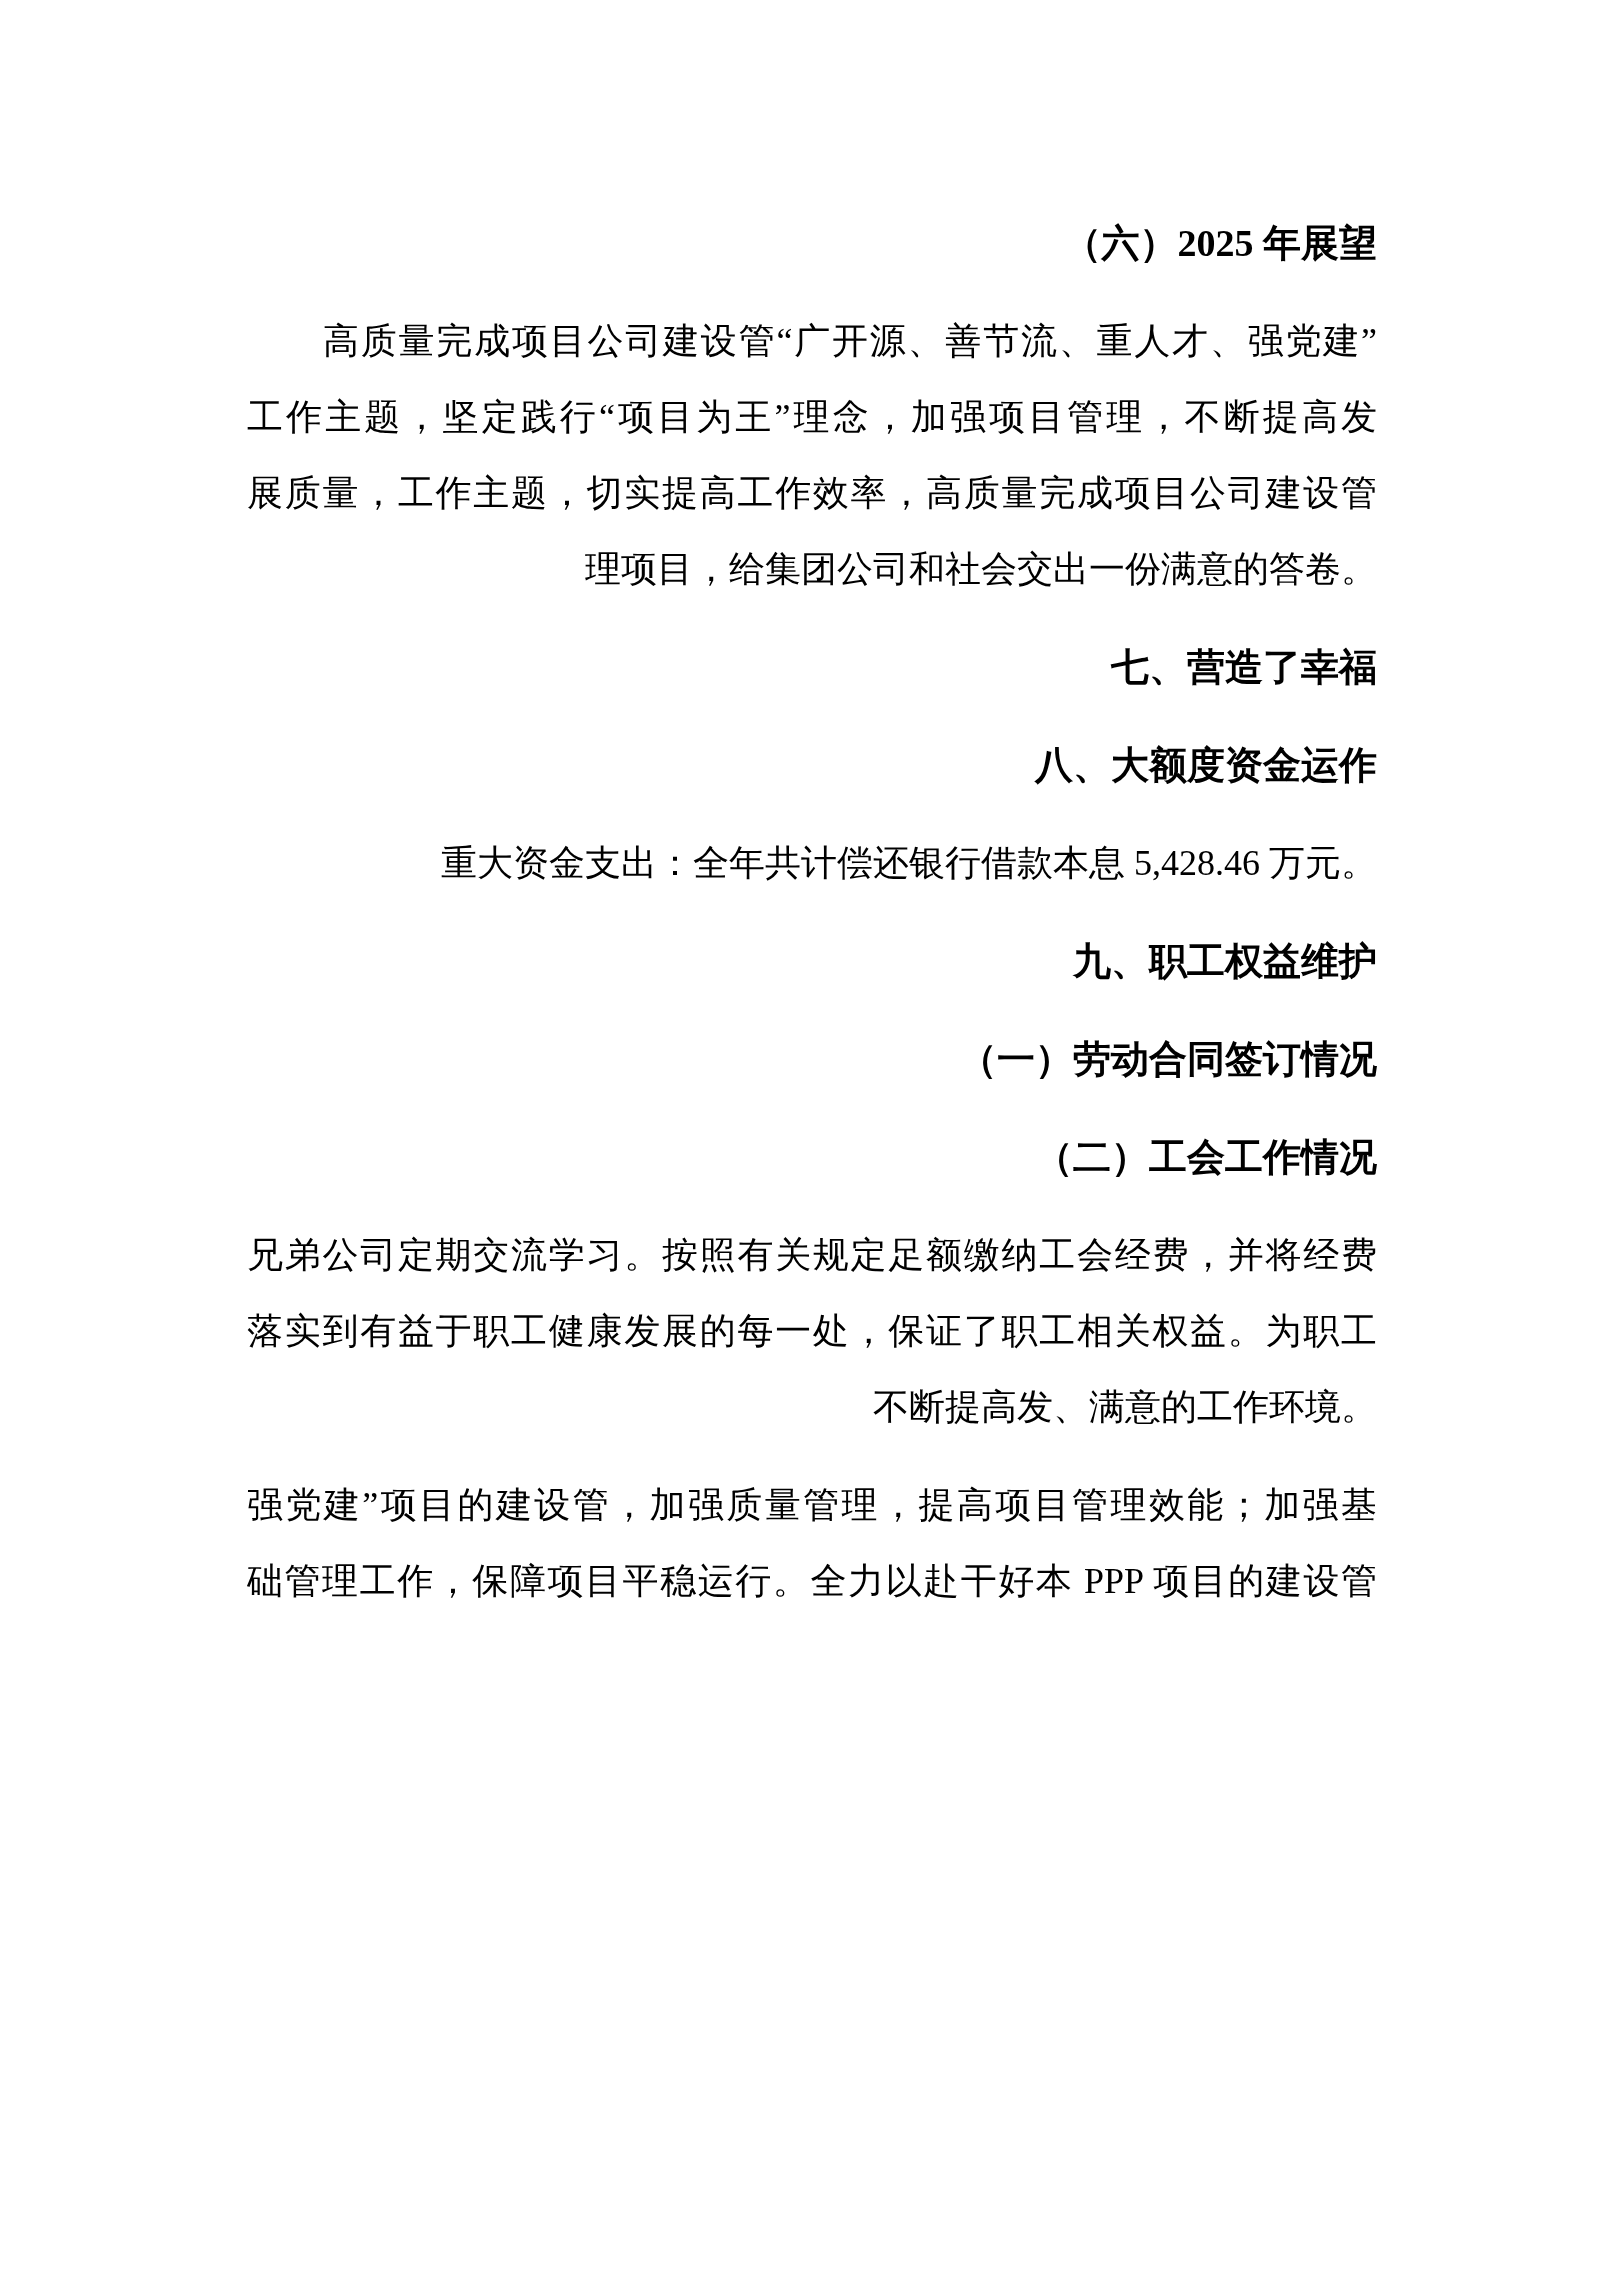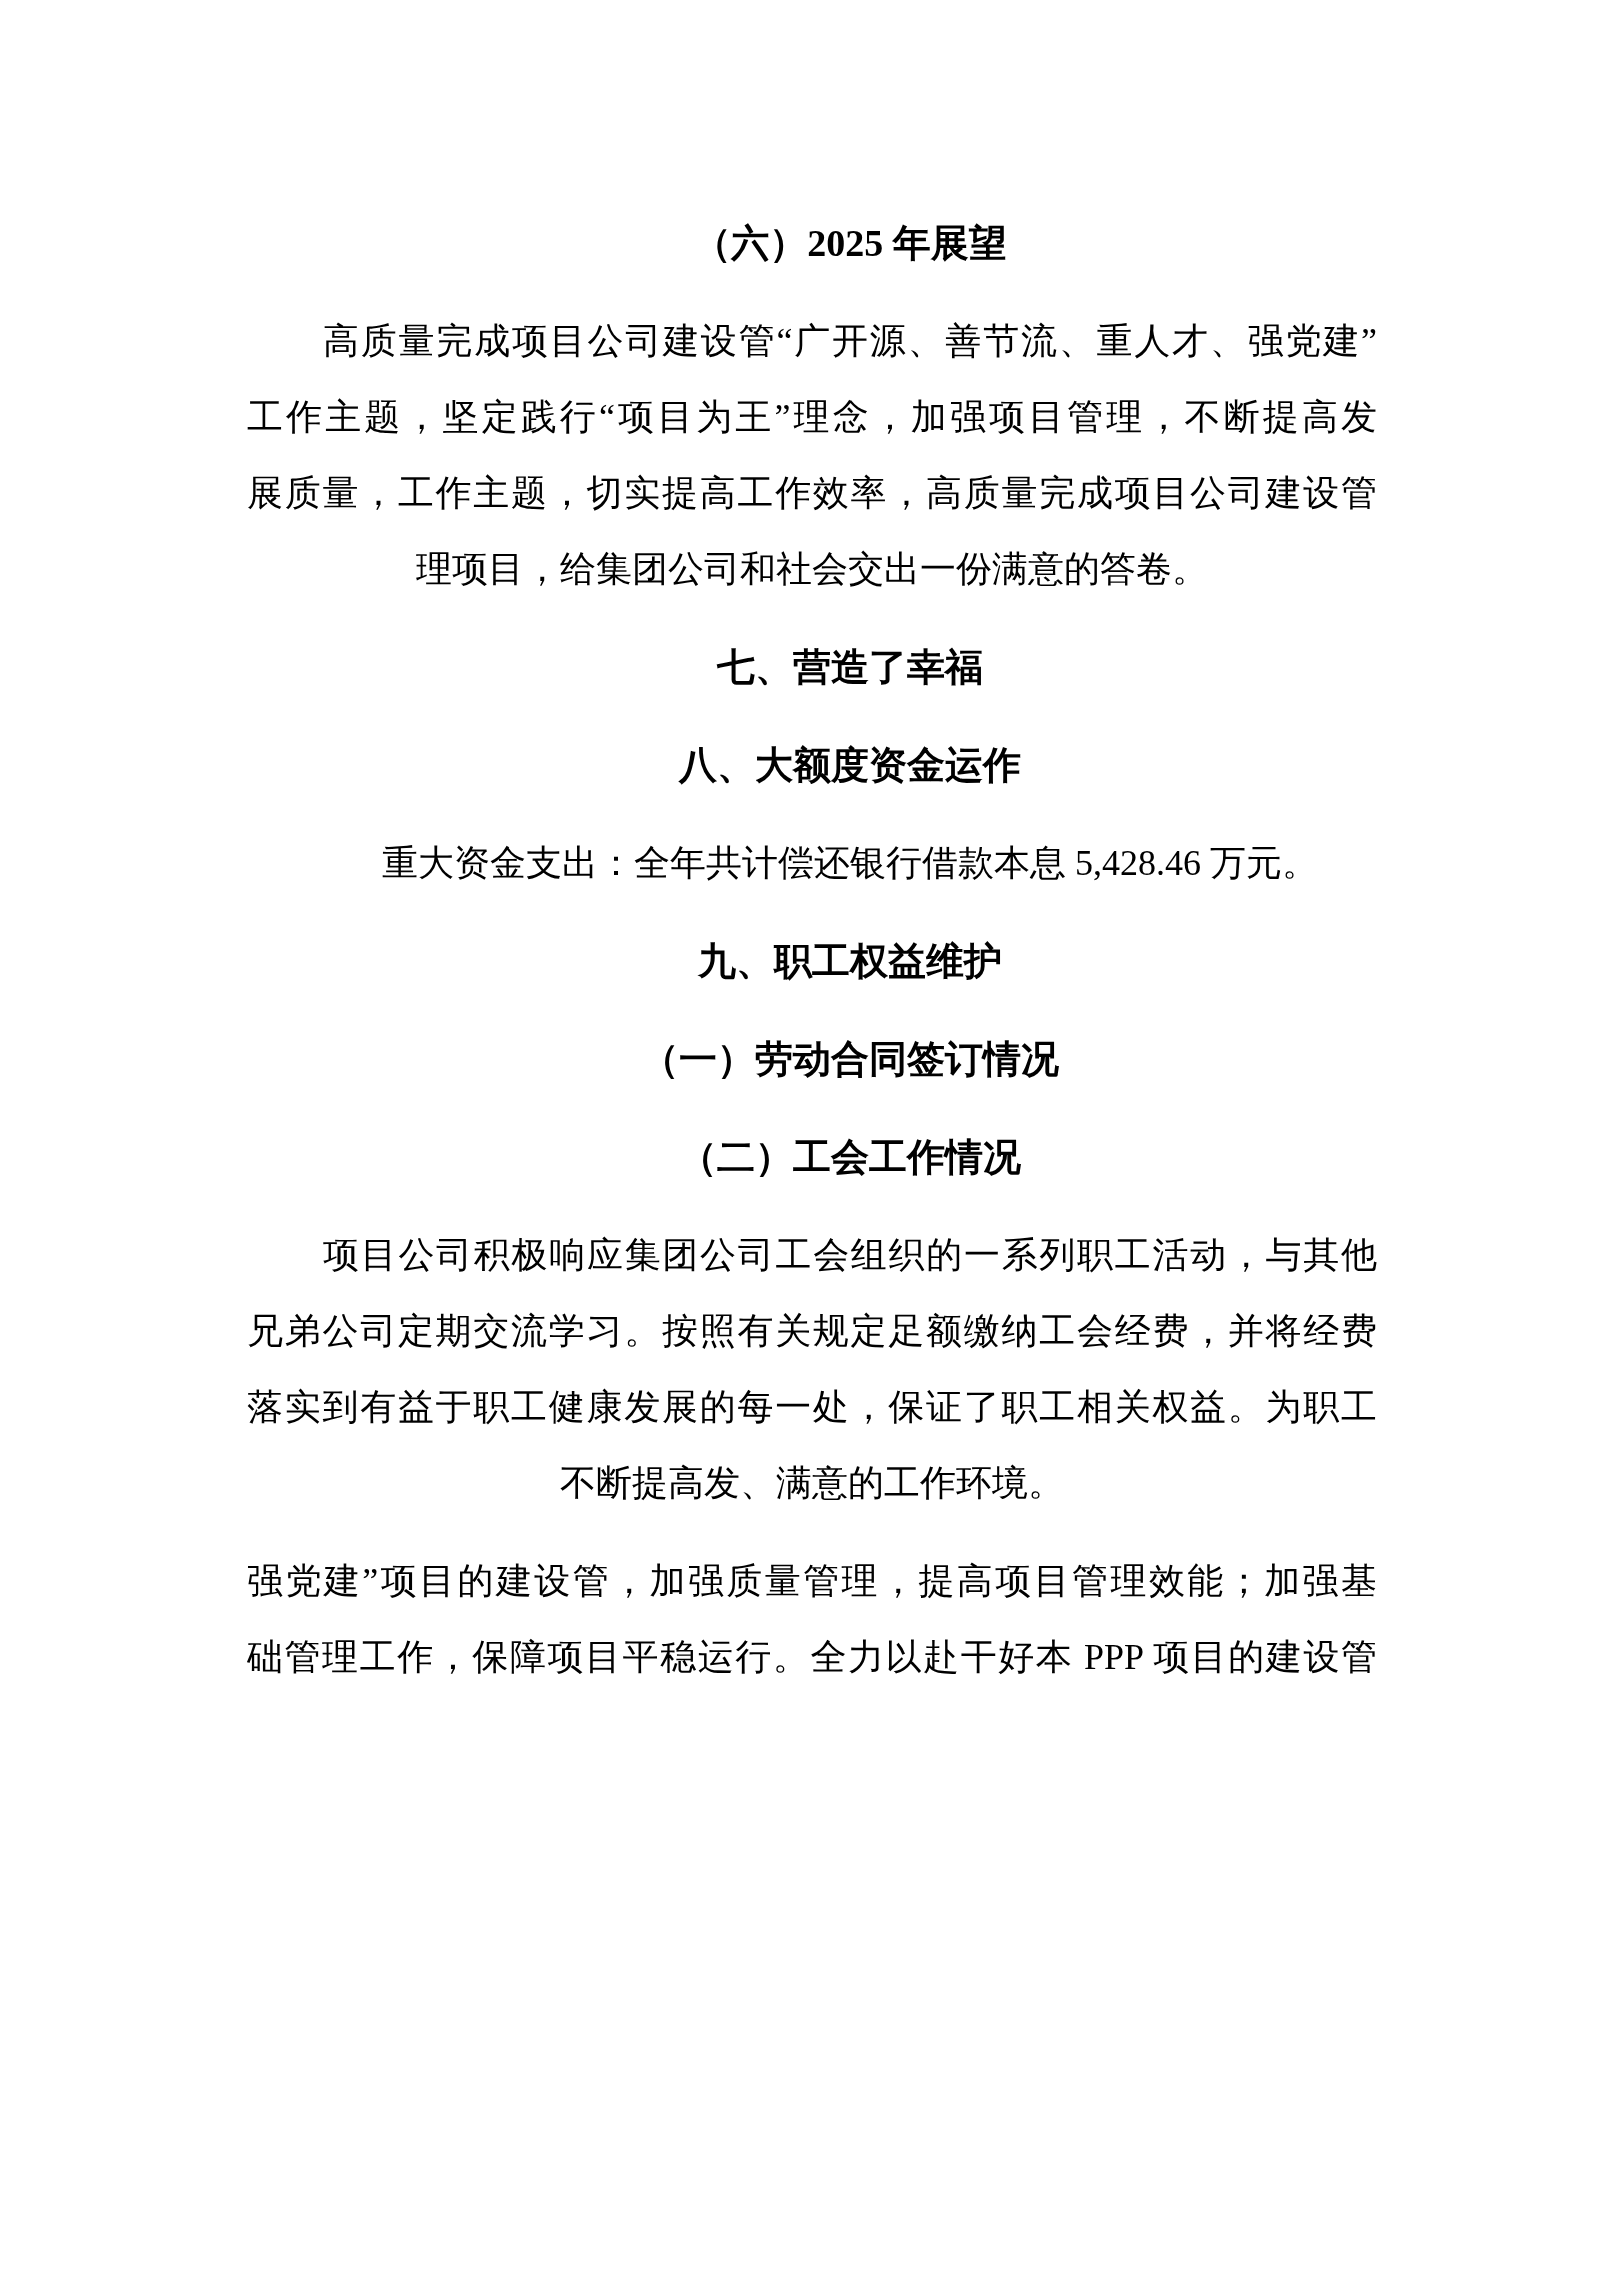--- a/index.html
+++ b/index.html
@@ -22,21 +22,21 @@
     top: 205px;
     width: 1130px;
   }
   .block {
     margin: 0 0 22px 0;
   }
   .line {
     height: 76px;
     line-height: 76px;
     font-size: 36px;
-    text-align: center;
+    text-align: right;
     white-space: nowrap;
     overflow: visible;
   }
   .h .line {
     font-size: 38px;
     font-weight: bold;
   }
   .indent {
     padding-left: 76px;
   }
@@ -83,21 +83,20 @@
     <div class="block h">
       <div class="line indent">（一）劳动合同签订情况</div>
     </div>
 
 
     <div class="block h">
       <div class="line indent">（二）工会工作情况</div>
     </div>
 
     <div class="block">
-      <div class="line indent fill">项目公司积极响应集团公司工会组织的一系列职工活动，与其他</div>
       <div class="line fill">兄弟公司定期交流学习。按照有关规定足额缴纳工会经费，并将经费</div>
       <div class="line fill">落实到有益于职工健康发展的每一处，保证了职工相关权益。为职工</div>
       <div class="line">不断提高发、满意的工作环境。</div>
     </div>
 
     <div class="block">
       <div class="line fill">强党建”项目的建设管，加强质量管理，提高项目管理效能；加强基</div>
       <div class="line fill">础管理工作，保障项目平稳运行。全力以赴干好本 PPP 项目的建设管</div>
     </div>
 

